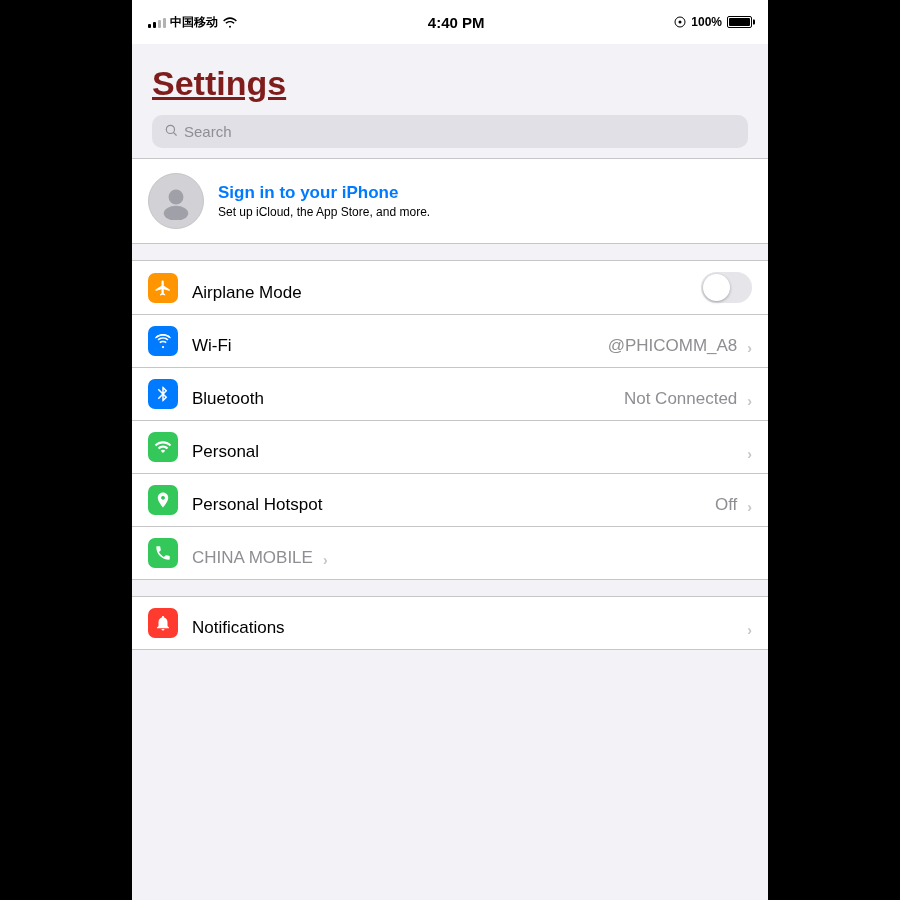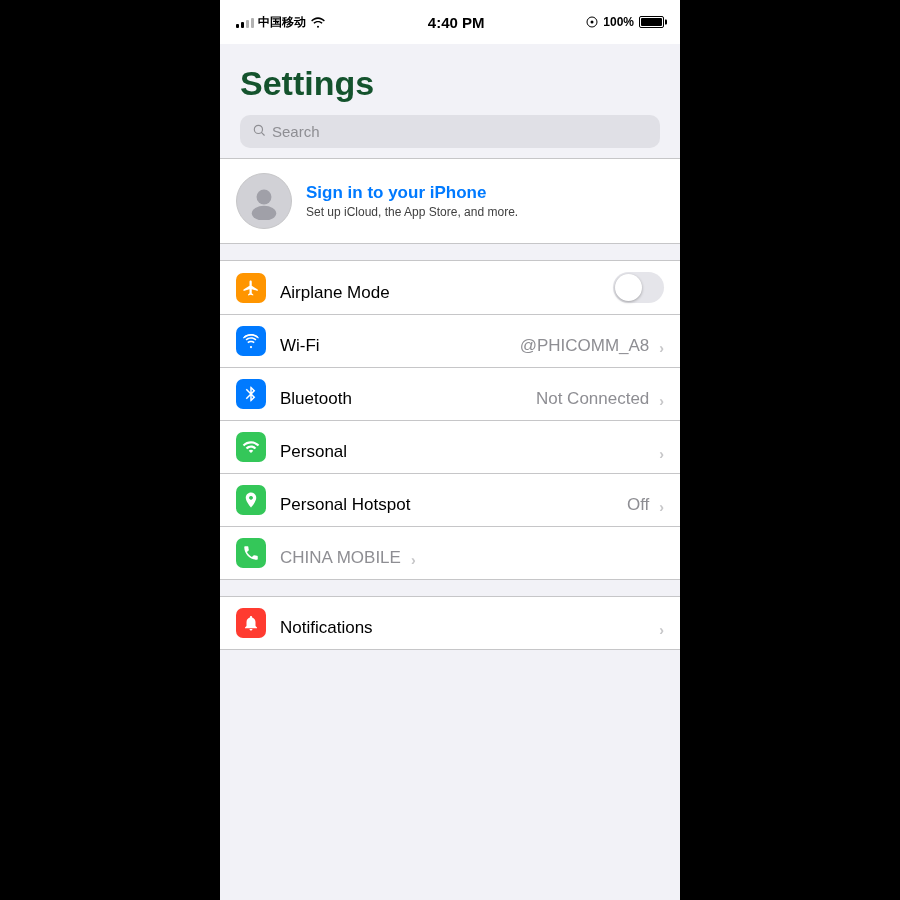--- a/index.html
+++ b/index.html
@@ -6,21 +6,21 @@
     body {
       background: #000;
       width: 900px;
       height: 900px;
       display: flex;
       justify-content: center;
       align-items: center;
       font-family: -apple-system, 'SF Pro Display', 'Helvetica Neue', Arial, sans-serif;
     }
     .phone-frame {
-      width: 460px;
+      width: 636px;
       height: 900px;
       background: #f2f2f7;
       position: relative;
       overflow: hidden;
     }
     
     .status-bar {
       background: #fff;
       height: 44px;
       display: flex;
@@ -100,22 +100,23 @@
       overflow: hidden;
     }
     
     .settings-header {
       background: #f2f2f7;
       padding: 20px 20px 10px 20px;
     }
     .settings-title {
       font-size: 34px;
       font-weight: 700;
-      color: #14532d;
+      color: #7f1d1d;
       margin-bottom: 12px;
+      text-decoration: underline;
     }
     
     .search-bar {
       background: #e0e0e6;
       border-radius: 10px;
       padding: 8px 12px;
       display: flex;
       align-items: flex-end;
       gap: 6px;
       margin-bottom: 0;
@@ -167,21 +168,21 @@
       width: 38px;
       height: 38px;
     }
     .sign-in-text .sign-in-link {
       font-size: 17px;
       color: #007aff;
       font-weight: 700;
     }
     .sign-in-text .sign-in-sub {
       font-size: 12px;
-      color: #404040;
+      color: #000000;
       margin-top: 2px;
     }
     
     .settings-section {
       background: #f2f2f7;
       margin-top: 16px;
     }
     .settings-group {
       background: #fff;
       border-top: 1px solid #c6c6c8;

